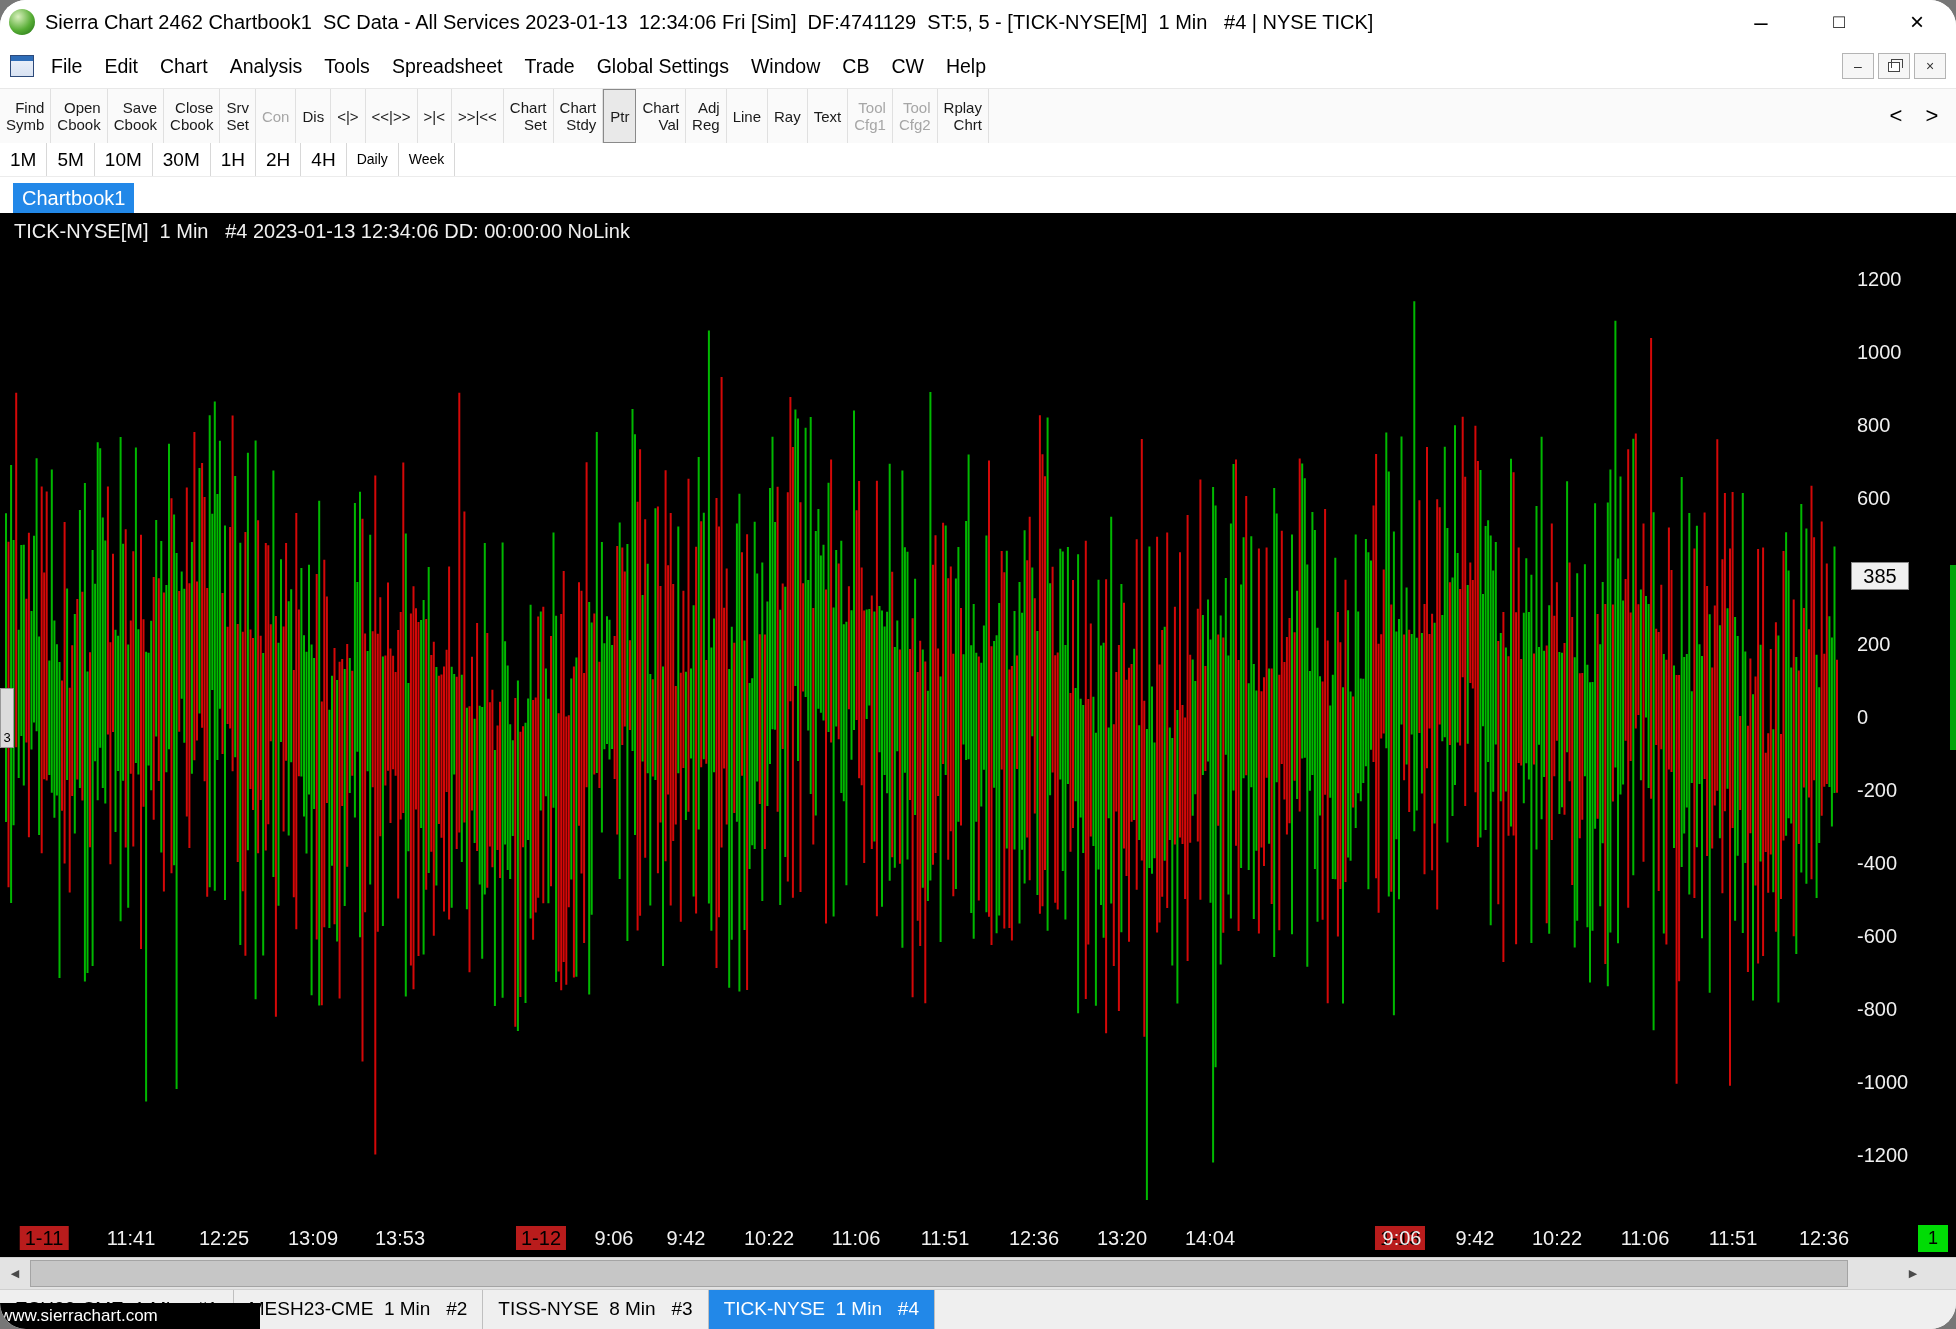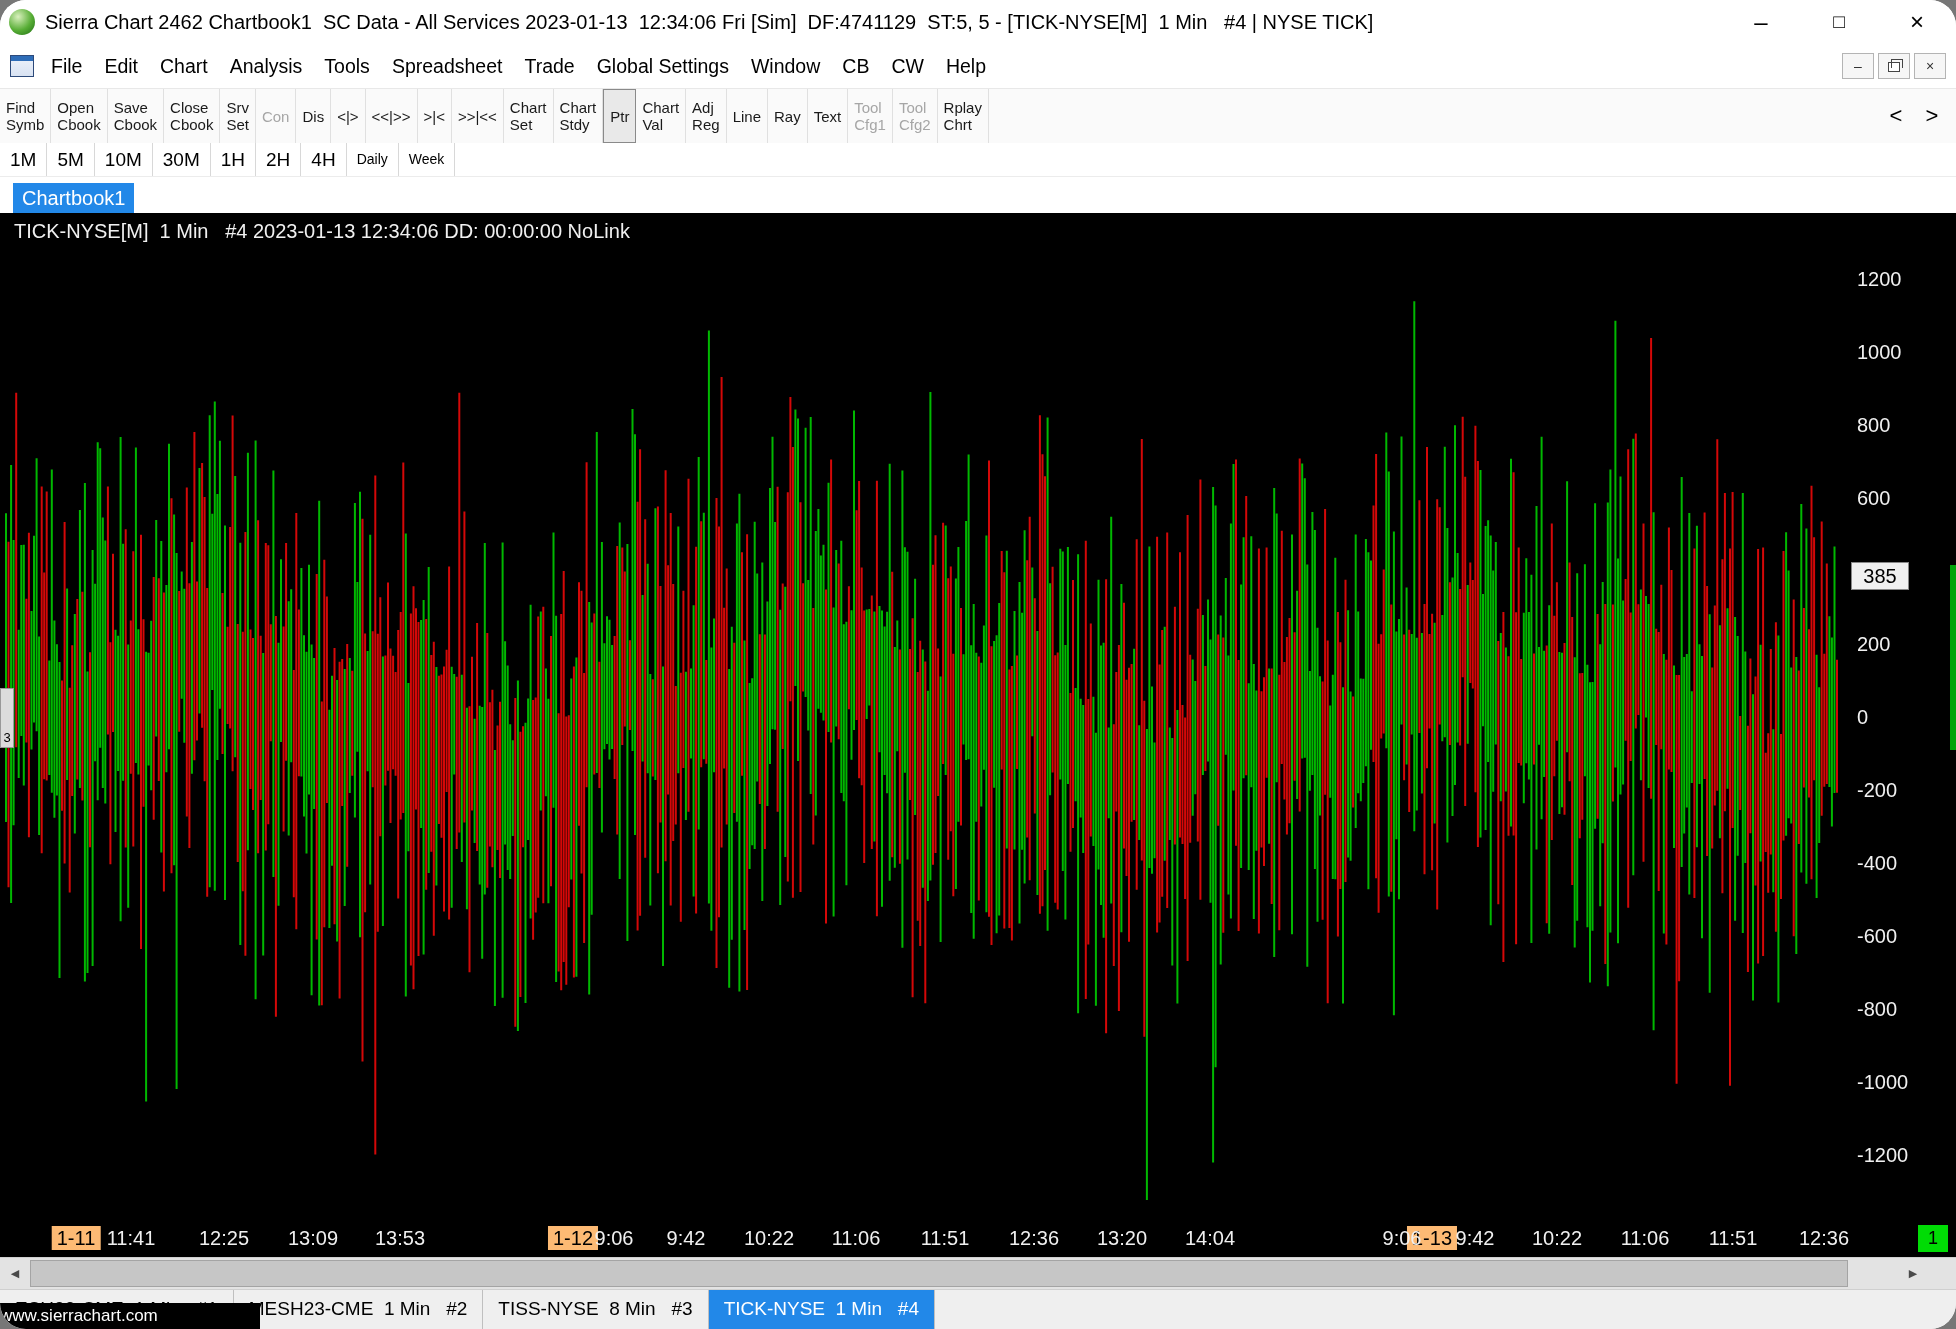--- a/index.html
+++ b/index.html
@@ -26,21 +26,21 @@
   .mdi-btn{width:30px;height:24px;border:1px solid #b4b4b4;background:#f6f6f6;
     display:flex;align-items:center;justify-content:center;font-size:14px;color:#333;}
   .restore-glyph{position:relative;width:10px;height:8px;border:1px solid #444;background:#fff;margin-top:2px;}
   .restore-glyph::before{content:"";position:absolute;left:2px;top:-4px;width:10px;height:8px;border:1px solid #444;border-bottom:none;}
 
   
   .toolbar{height:55px;display:flex;align-items:stretch;background:#fafafa;border-top:1px solid #e8e8e8;box-sizing:border-box;}
   .status{width:672px;flex:0 0 672px;background:var(--status-green,#00dc05);color:#000;
     font-size:23px;line-height:54px;padding-left:12px;white-space:pre;box-sizing:border-box;}
   .tbtns{display:flex;align-items:stretch;}
-  .tbtn{display:flex;align-items:center;justify-content:center;text-align:left;
+  .tbtn{display:flex;align-items:center;justify-content:center;text-align:right;
     padding:0 6px;font-size:15px;line-height:17px;white-space:pre;border-right:1px solid #e0e0e0;color:#1a1a1a;}
   .tbtn.disabled{color:#a6a6a6;}
   .tbtn.pressed{border:1px solid #8a8a8a;background:#e9e9e9;}
   .tnav{margin-left:auto;display:flex;align-items:center;margin-right:10px;gap:8px;}
   .tnav-btn{width:28px;text-align:center;font-size:22px;}
 
   
   .tfbar{height:34px;display:flex;align-items:stretch;background:#fff;border-bottom:1px solid #ececec;box-sizing:border-box;}
   .tfbtn{padding:0 10px;font-size:19px;line-height:33px;border-right:1px solid #d8d8d8;}
   .tfbtn.small{font-size:14px;}
@@ -55,21 +55,21 @@
   .chart-header{position:absolute;left:14px;top:7px;color:#f0f0f0;font-size:20px;white-space:pre;}
   .left-tab{position:absolute;left:0;top:475px;width:14px;height:60px;background:#dcdcdc;border:1px solid #999;
     box-sizing:border-box;display:flex;align-items:flex-end;justify-content:center;font-size:13px;padding-bottom:2px;color:#000;}
   .price-axis{position:absolute;left:1849px;top:0;width:107px;height:1008px;}
   .ytick{position:absolute;left:8px;font-size:20px;line-height:26px;color:#f0f0f0;}
   .last-price{position:absolute;left:2px;width:58px;height:28px;background:#f0f0f0;color:#000;
     border:1px solid #888;box-sizing:border-box;display:flex;align-items:center;justify-content:center;font-size:20px;}
   .right-strip{position:absolute;right:0;top:352px;width:6px;height:185px;background:#00a40a;}
   .time-axis{position:absolute;left:0;top:1008px;width:100%;height:36px;background:#000;}
   .xtick{position:absolute;top:5px;transform:translateX(-50%);color:#f0f0f0;font-size:20px;line-height:24px;white-space:pre;}
-  .xtick.day{background:#fdba74;color:#000;padding:0 5px;margin-left:32px;}
+  .xtick.day{background:#b91c1c;color:#000;padding:0 5px;}
   .pane-box{position:absolute;right:8px;top:4px;width:30px;height:27px;background:var(--status-green,#00dc05);
     color:#000;display:flex;align-items:center;justify-content:center;font-size:18px;}
 
   
   .hscroll{position:relative;height:32px;background:#e3e3e3;border-top:1px solid #cfcfcf;box-sizing:border-box;}
   .sarrow{position:absolute;top:0;width:30px;height:100%;display:flex;align-items:center;justify-content:center;
     font-size:11px;color:#4a4a4a;}
   .sarrow.left{left:0;}
   .sarrow.right{left:1898px;}
   .sthumb{position:absolute;left:30px;top:2px;width:1818px;height:27px;background:#c6c6c6;border:1px solid #a4a4a4;box-sizing:border-box;}

